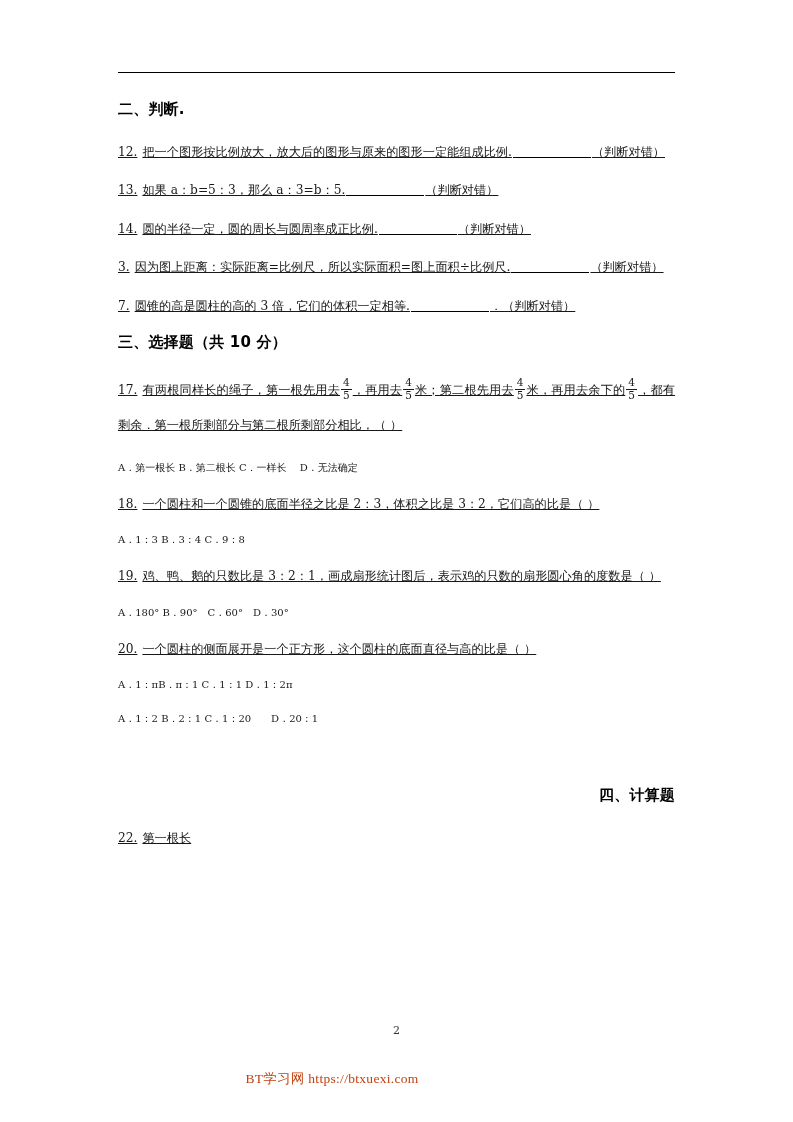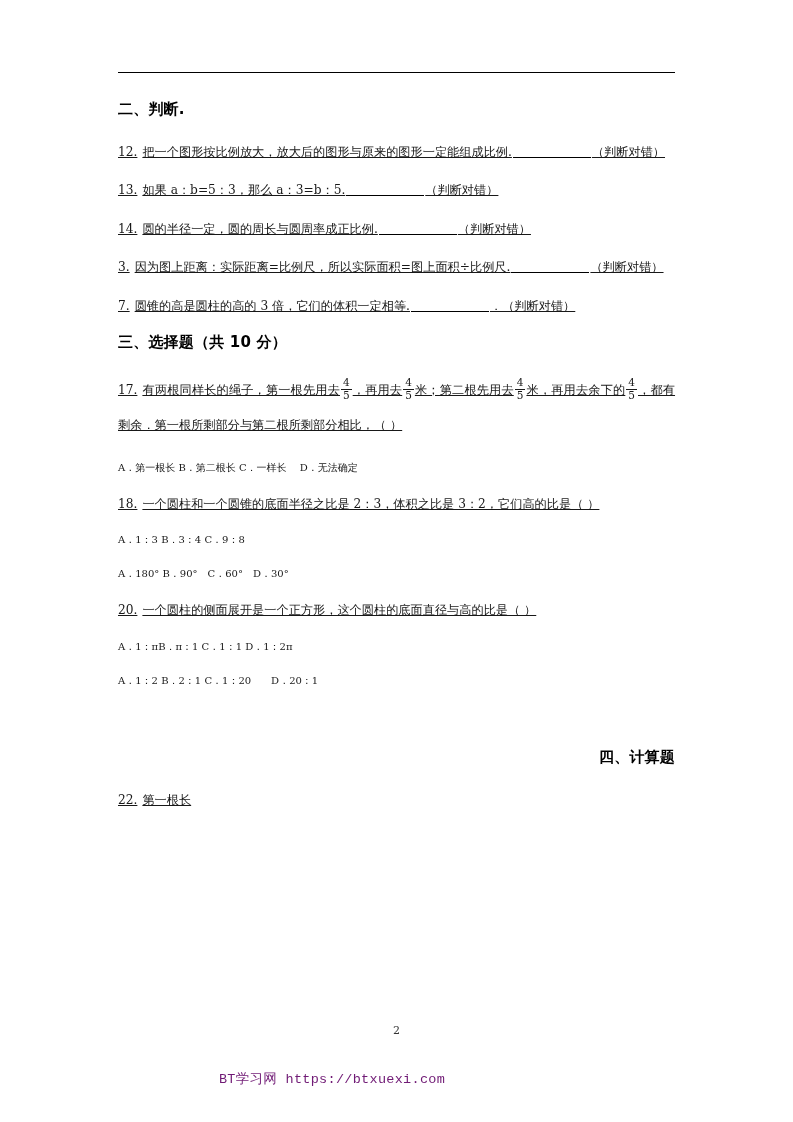--- a/index.html
+++ b/index.html
@@ -108,22 +108,22 @@
     font-family: "DejaVu Serif", "Liberation Serif", serif;
   }
 
   .watermark {
     position: absolute;
     left: 0;
     top: 1070px;
     width: 664px;
     text-align: center;
     font-size: 13.5px;
-    color: #701a75;
-    font-family: Liberation Mono, monospace;
+    color: #c2410c;
+    font-family: Liberation Serif, serif;
     letter-spacing: 0.3px;
   }
 
   .sp-sm { display: inline-block; width: 5px; }
 </style>
 </head>
 <body>
 
 <div class="page">
 
@@ -160,20 +160,23 @@
     </p>
 
     <p class="opts">A．第一根长 B．第二根长 C．一样长　 D．无法确定</p>
 
     <p class="q">
       <span>18.</span><span class="sp-sm"></span><span>一个圆柱和一个圆锥的底面半径之比是 2：3，体积之比是 3：2，它们高的比是（    ）</span>
     </p>
 
     <p class="opts">A．1：3 B．3：4 C．9：8</p>
 
+    <p class="q">
+      <span>19.</span><span class="sp-sm"></span><span>鸡、鸭、鹅的只数比是 3：2：1，画成扇形统计图后，表示鸡的只数的扇形圆心角的度数是（    ）</span>
+    </p>
 
     <p class="opts">A．180° B．90°　C．60°　D．30°</p>
 
     <p class="q">
       <span>20.</span><span class="sp-sm"></span><span>一个圆柱的侧面展开是一个正方形，这个圆柱的底面直径与高的比是（    ）</span>
     </p>
 
     <p class="opts">A．1：πB．π：1 C．1：1 D．1：2π</p>
 
 

